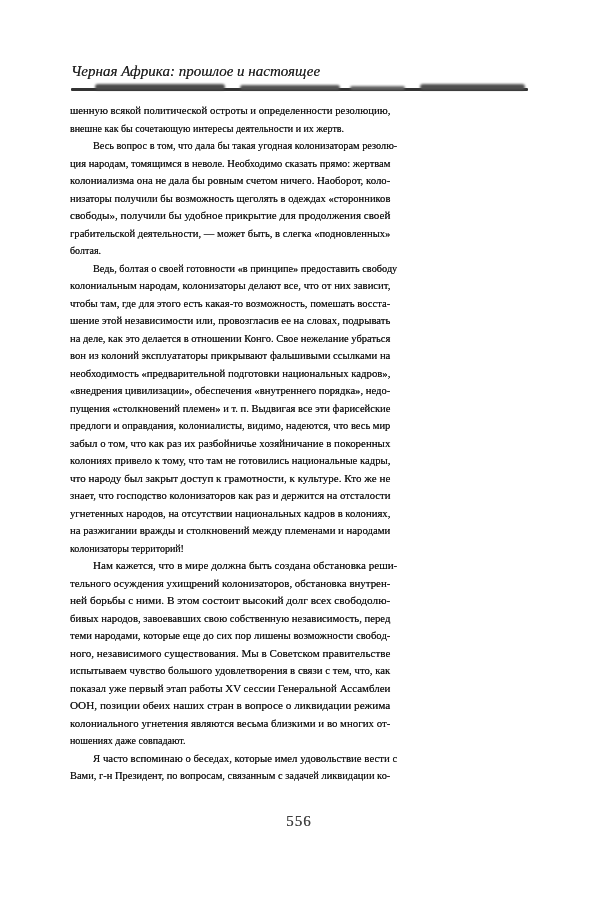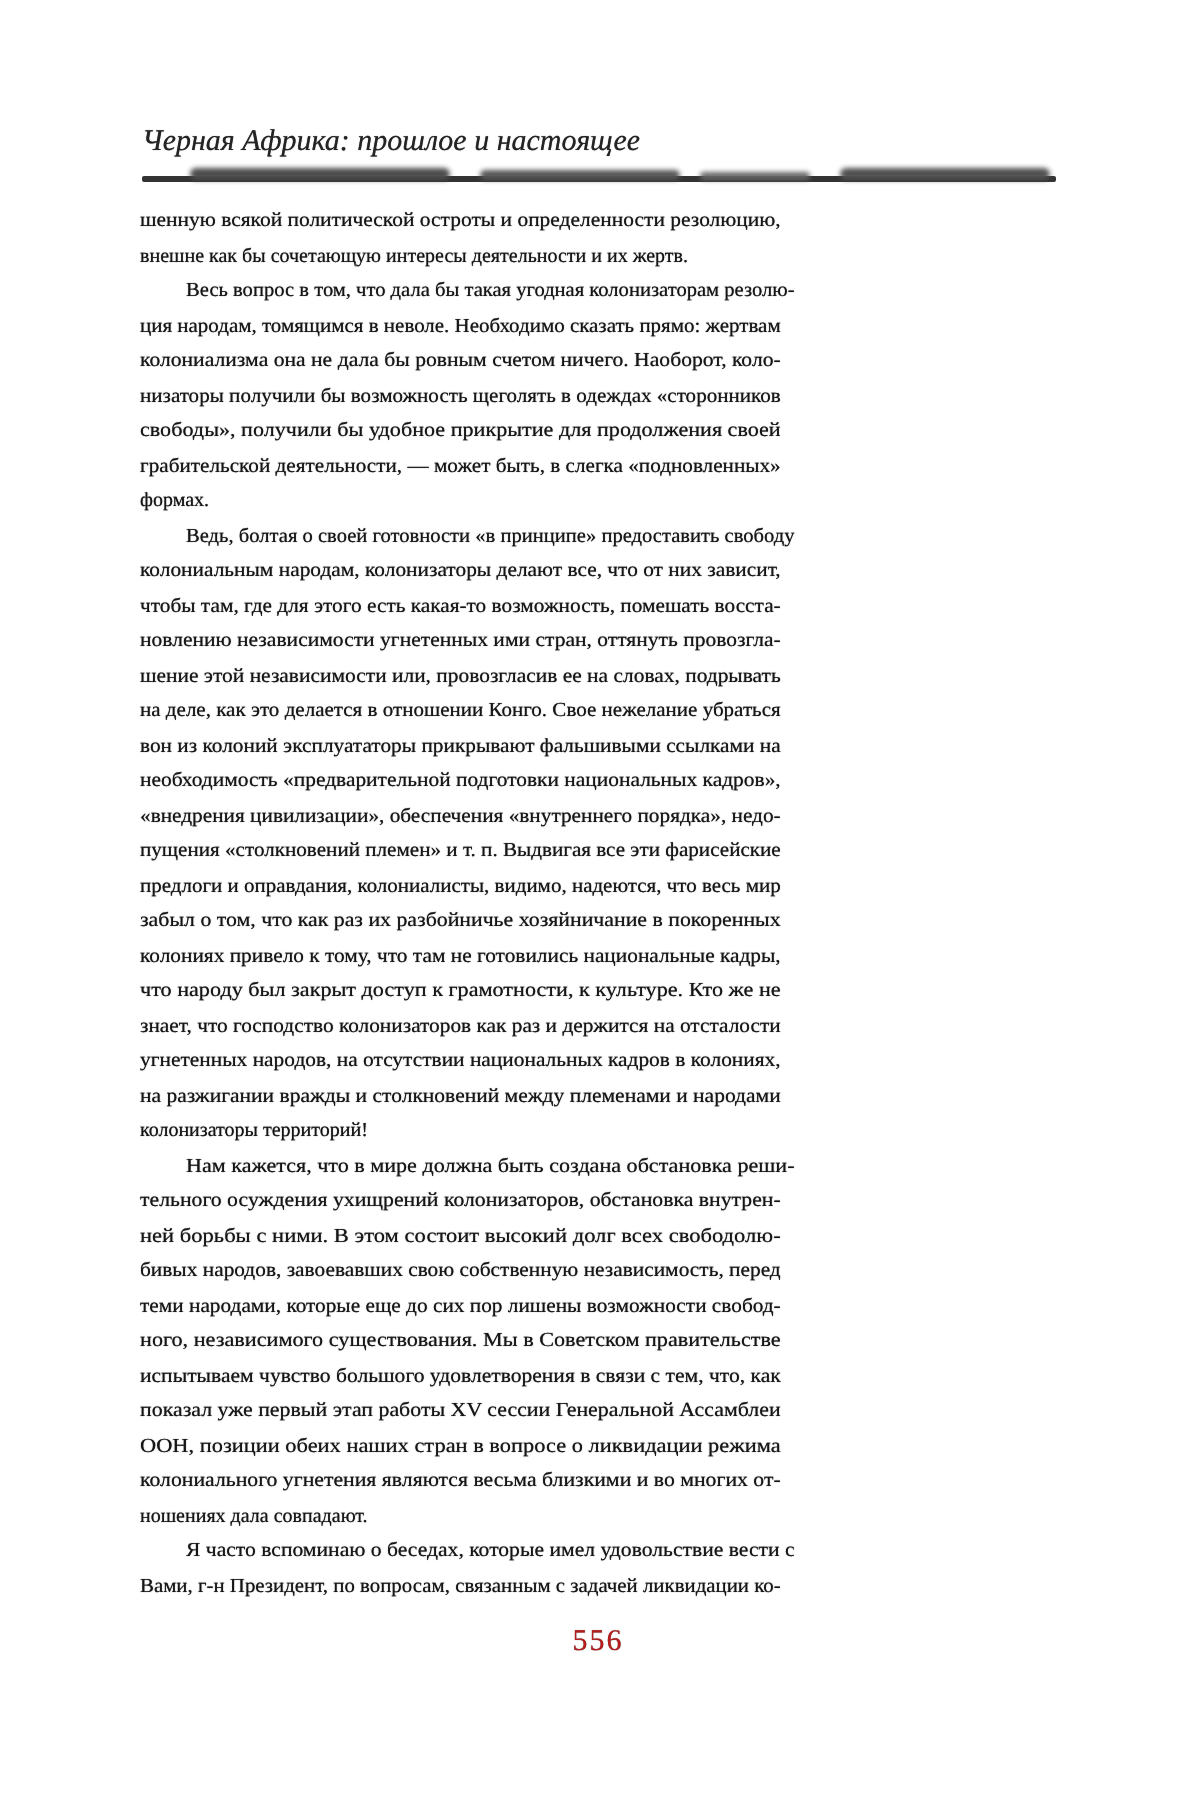--- a/index.html
+++ b/index.html
@@ -70,21 +70,21 @@
     text-shadow: 0 0 0.45px rgba(22,22,22,0.85);
   }
   .page-number {
     position: absolute;
     left: 70px;
     top: 813px;
     width: 458px;
     text-align: center;
     font-size: 15px;
     letter-spacing: 1px;
-    color: #b91c1c;
+    color: #404040;
     text-shadow: 0 0 0.4px rgba(30,30,30,0.8);
   }
 </style>
 </head>
 <body>
 
 <div class="page">
   <div class="running-header">Черная Африка: прошлое и настоящее</div>
 
   <div class="header-rule"></div>
@@ -95,25 +95,24 @@
 
   <div class="text-block">
       <div class="line"><span class="line-inner" style="transform: scaleX(1.0731);">шенную всякой политической остроты и определенности резолюцию,</span></div>
       <div class="line"><span class="line-inner">внешне как бы сочетающую интересы деятельности и их жертв.</span></div>
       <div class="line indent"><span class="line-inner" style="transform: scaleX(1.0291);">Весь вопрос в том, что дала бы такая угодная колонизаторам резолю-</span></div>
       <div class="line"><span class="line-inner" style="transform: scaleX(1.0486);">ция народам, томящимся в неволе. Необходимо сказать прямо: жертвам</span></div>
       <div class="line"><span class="line-inner" style="transform: scaleX(1.0815);">колониализма она не дала бы ровным счетом ничего. Наоборот, коло-</span></div>
       <div class="line"><span class="line-inner" style="transform: scaleX(1.0537);">низаторы получили бы возможность щеголять в одеждах «сторонников</span></div>
       <div class="line"><span class="line-inner" style="transform: scaleX(1.1064);">свободы», получили бы удобное прикрытие для продолжения своей</span></div>
       <div class="line"><span class="line-inner" style="transform: scaleX(1.0593);">грабительской деятельности, — может быть, в слегка «подновленных»</span></div>
-      <div class="line"><span class="line-inner">формах.</span></div>
+      <div class="line"><span class="line-inner">болтая.</span></div>
       <div class="line indent"><span class="line-inner" style="transform: scaleX(1.0291);">Ведь, болтая о своей готовности «в принципе» предоставить свободу</span></div>
       <div class="line"><span class="line-inner" style="transform: scaleX(1.0691);">колониальным народам, колонизаторы делают все, что от них зависит,</span></div>
       <div class="line"><span class="line-inner" style="transform: scaleX(1.0652);">чтобы там, где для этого есть какая-то возможность, помешать восста-</span></div>
-      <div class="line"><span class="line-inner" style="transform: scaleX(1.0769);">новлению независимости угнетенных ими стран, оттянуть провозгла-</span></div>
       <div class="line"><span class="line-inner" style="transform: scaleX(1.0716);">шение этой независимости или, провозгласив ее на словах, подрывать</span></div>
       <div class="line"><span class="line-inner" style="transform: scaleX(1.0515);">на деле, как это делается в отношении Конго. Свое нежелание убраться</span></div>
       <div class="line"><span class="line-inner" style="transform: scaleX(1.0665);">вон из колоний эксплуататоры прикрывают фальшивыми ссылками на</span></div>
       <div class="line"><span class="line-inner" style="transform: scaleX(1.0718);">необходимость «предварительной подготовки национальных кадров»,</span></div>
       <div class="line"><span class="line-inner" style="transform: scaleX(1.0645);">«внедрения цивилизации», обеспечения «внутреннего порядка», недо-</span></div>
       <div class="line"><span class="line-inner" style="transform: scaleX(1.0556);">пущения «столкновений племен» и т. п. Выдвигая все эти фарисейские</span></div>
       <div class="line"><span class="line-inner" style="transform: scaleX(1.0494);">предлоги и оправдания, колониалисты, видимо, надеются, что весь мир</span></div>
       <div class="line"><span class="line-inner" style="transform: scaleX(1.0905);">забыл о том, что как раз их разбойничье хозяйничание в покоренных</span></div>
       <div class="line"><span class="line-inner" style="transform: scaleX(1.0674);">колониях привело к тому, что там не готовились национальные кадры,</span></div>
       <div class="line"><span class="line-inner" style="transform: scaleX(1.1081);">что народу был закрыт доступ к грамотности, к культуре. Кто же не</span></div>
@@ -124,19 +123,19 @@
       <div class="line indent"><span class="line-inner" style="transform: scaleX(1.1048);">Нам кажется, что в мире должна быть создана обстановка реши-</span></div>
       <div class="line"><span class="line-inner" style="transform: scaleX(1.0873);">тельного осуждения ухищрений колонизаторов, обстановка внутрен-</span></div>
       <div class="line"><span class="line-inner" style="transform: scaleX(1.128);">ней борьбы с ними. В этом состоит высокий долг всех свободолю-</span></div>
       <div class="line"><span class="line-inner" style="transform: scaleX(1.0676);">бивых народов, завоевавших свою собственную независимость, перед</span></div>
       <div class="line"><span class="line-inner" style="transform: scaleX(1.0654);">теми народами, которые еще до сих пор лишены возможности свобод-</span></div>
       <div class="line"><span class="line-inner" style="transform: scaleX(1.1096);">ного, независимого существования. Мы в Советском правительстве</span></div>
       <div class="line"><span class="line-inner" style="transform: scaleX(1.0779);">испытываем чувство большого удовлетворения в связи с тем, что, как</span></div>
       <div class="line"><span class="line-inner" style="transform: scaleX(1.0932);">показал уже первый этап работы XV сессии Генеральной Ассамблеи</span></div>
       <div class="line"><span class="line-inner" style="transform: scaleX(1.1204);">ООН, позиции обеих наших стран в вопросе о ликвидации режима</span></div>
       <div class="line"><span class="line-inner" style="transform: scaleX(1.0873);">колониального угнетения являются весьма близкими и во многих от-</span></div>
-      <div class="line"><span class="line-inner">ношениях дала совпадают.</span></div>
+      <div class="line"><span class="line-inner">ношениях даже совпадают.</span></div>
       <div class="line indent"><span class="line-inner" style="transform: scaleX(1.0805);">Я часто вспоминаю о беседах, которые имел удовольствие вести с</span></div>
       <div class="line"><span class="line-inner" style="transform: scaleX(1.0429);">Вами, г-н Президент, по вопросам, связанным с задачей ликвидации ко-</span></div>
     </div>
 
   <div class="page-number">556</div>
 </div>
 
 </body></html>

